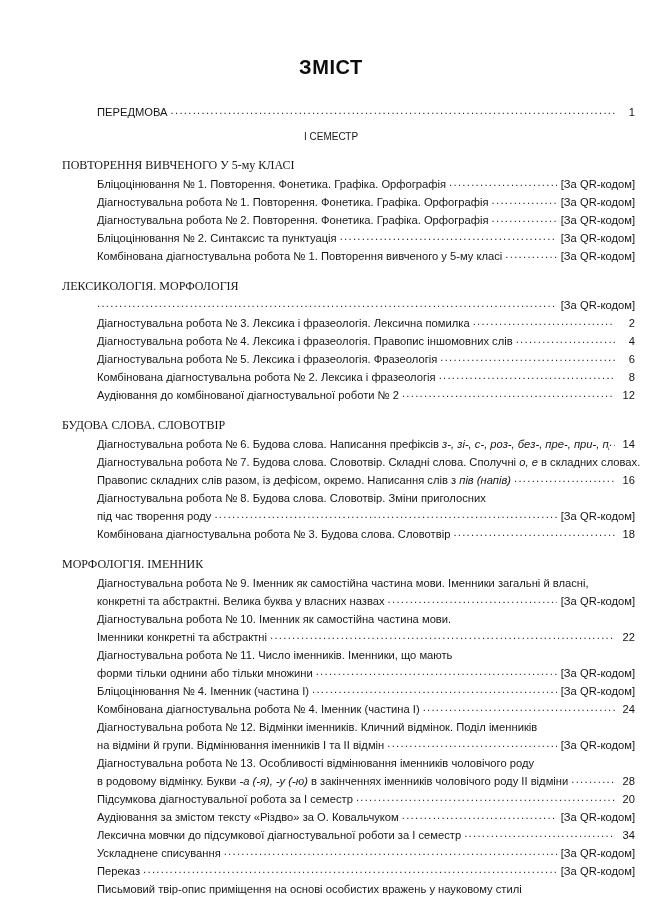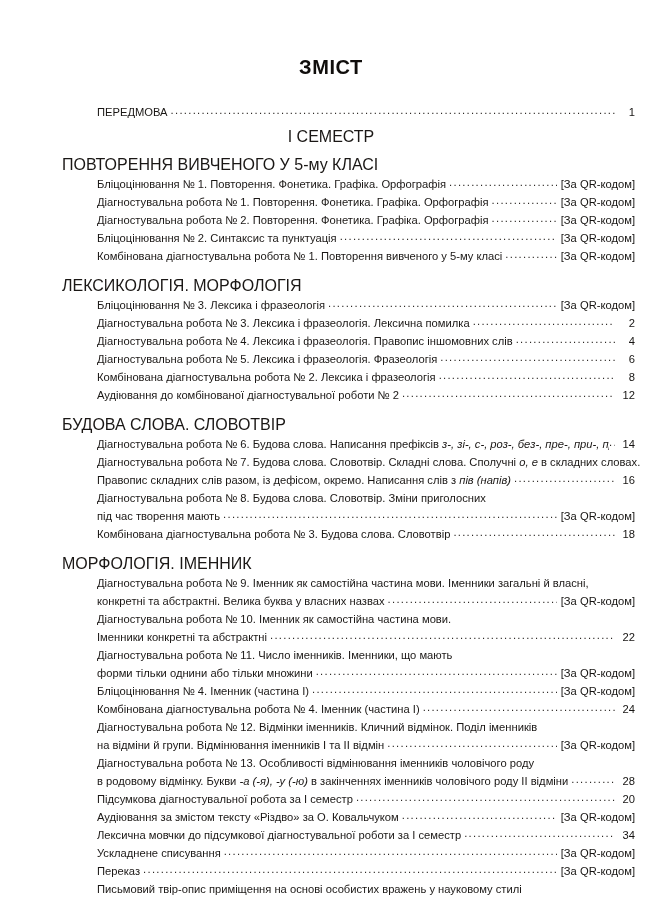--- a/index.html
+++ b/index.html
@@ -90,36 +90,37 @@
   }
   
   .wrap-line {
     display: block;
     white-space: nowrap;
   }
 
   
   .section-head {
     display: block;
-    font-size: 16px;
+    font-size: 12px;
     line-height: 18px;
     margin-top: 12px;
     margin-bottom: 1px;
     color: #1a1715;
     white-space: nowrap;
+    font-family: Liberation Serif, serif;
   }
   .section-head.first {
     margin-top: 10px;
   }
 
   
   .semester {
     display: block;
     text-align: center;
-    font-size: 16px;
+    font-size: 10px;
     line-height: 18px;
     margin-top: 7px;
     color: #1a1715;
   }
 
   .it { font-style: italic; }
 </style>
 </head>
 <body>
 
@@ -172,21 +173,20 @@
         <div class="toc-entry">
           <div class="leader-row">
             <span class="leader-title">Комбінована діагностувальна робота № 1. Повторення вивченого у 5-му класі</span>
             <span class="leader-fill"></span>
             <span class="leader-page">[За QR-кодом]</span>
           </div>
         </div>
         <div class="section-head">ЛЕКСИКОЛОГІЯ. МОРФОЛОГІЯ</div>
         <div class="toc-entry">
           <div class="leader-row">
-            <span class="leader-title">Бліцоцінювання № 3. Лексика і фразеологія</span>
             <span class="leader-fill"></span>
             <span class="leader-page">[За QR-кодом]</span>
           </div>
         </div>
         <div class="toc-entry">
           <div class="leader-row">
             <span class="leader-title">Діагностувальна робота № 3. Лексика і фразеологія. Лексична помилка</span>
             <span class="leader-fill"></span>
             <span class="leader-page num">2</span>
           </div>
@@ -231,21 +231,21 @@
           <div class="wrap-line">Діагностувальна робота № 7. Будова слова. Словотвір. Складні слова. Сполучні <span class="it">о, е</span> в складних словах.</div>
           <div class="leader-row">
             <span class="leader-title">Правопис складних слів разом, із дефісом, окремо. Написання слів з <span class="it">пів (напів)</span></span>
             <span class="leader-fill"></span>
             <span class="leader-page num">16</span>
           </div>
         </div>
         <div class="toc-entry">
           <div class="wrap-line">Діагностувальна робота № 8. Будова слова. Словотвір. Зміни приголосних</div>
           <div class="leader-row">
-            <span class="leader-title">під час творення мають</span>
+            <span class="leader-title">під час творення роду</span>
             <span class="leader-fill"></span>
             <span class="leader-page">[За QR-кодом]</span>
           </div>
         </div>
         <div class="toc-entry">
           <div class="leader-row">
             <span class="leader-title">Комбінована діагностувальна робота № 3. Будова слова. Словотвір</span>
             <span class="leader-fill"></span>
             <span class="leader-page num">18</span>
           </div>

